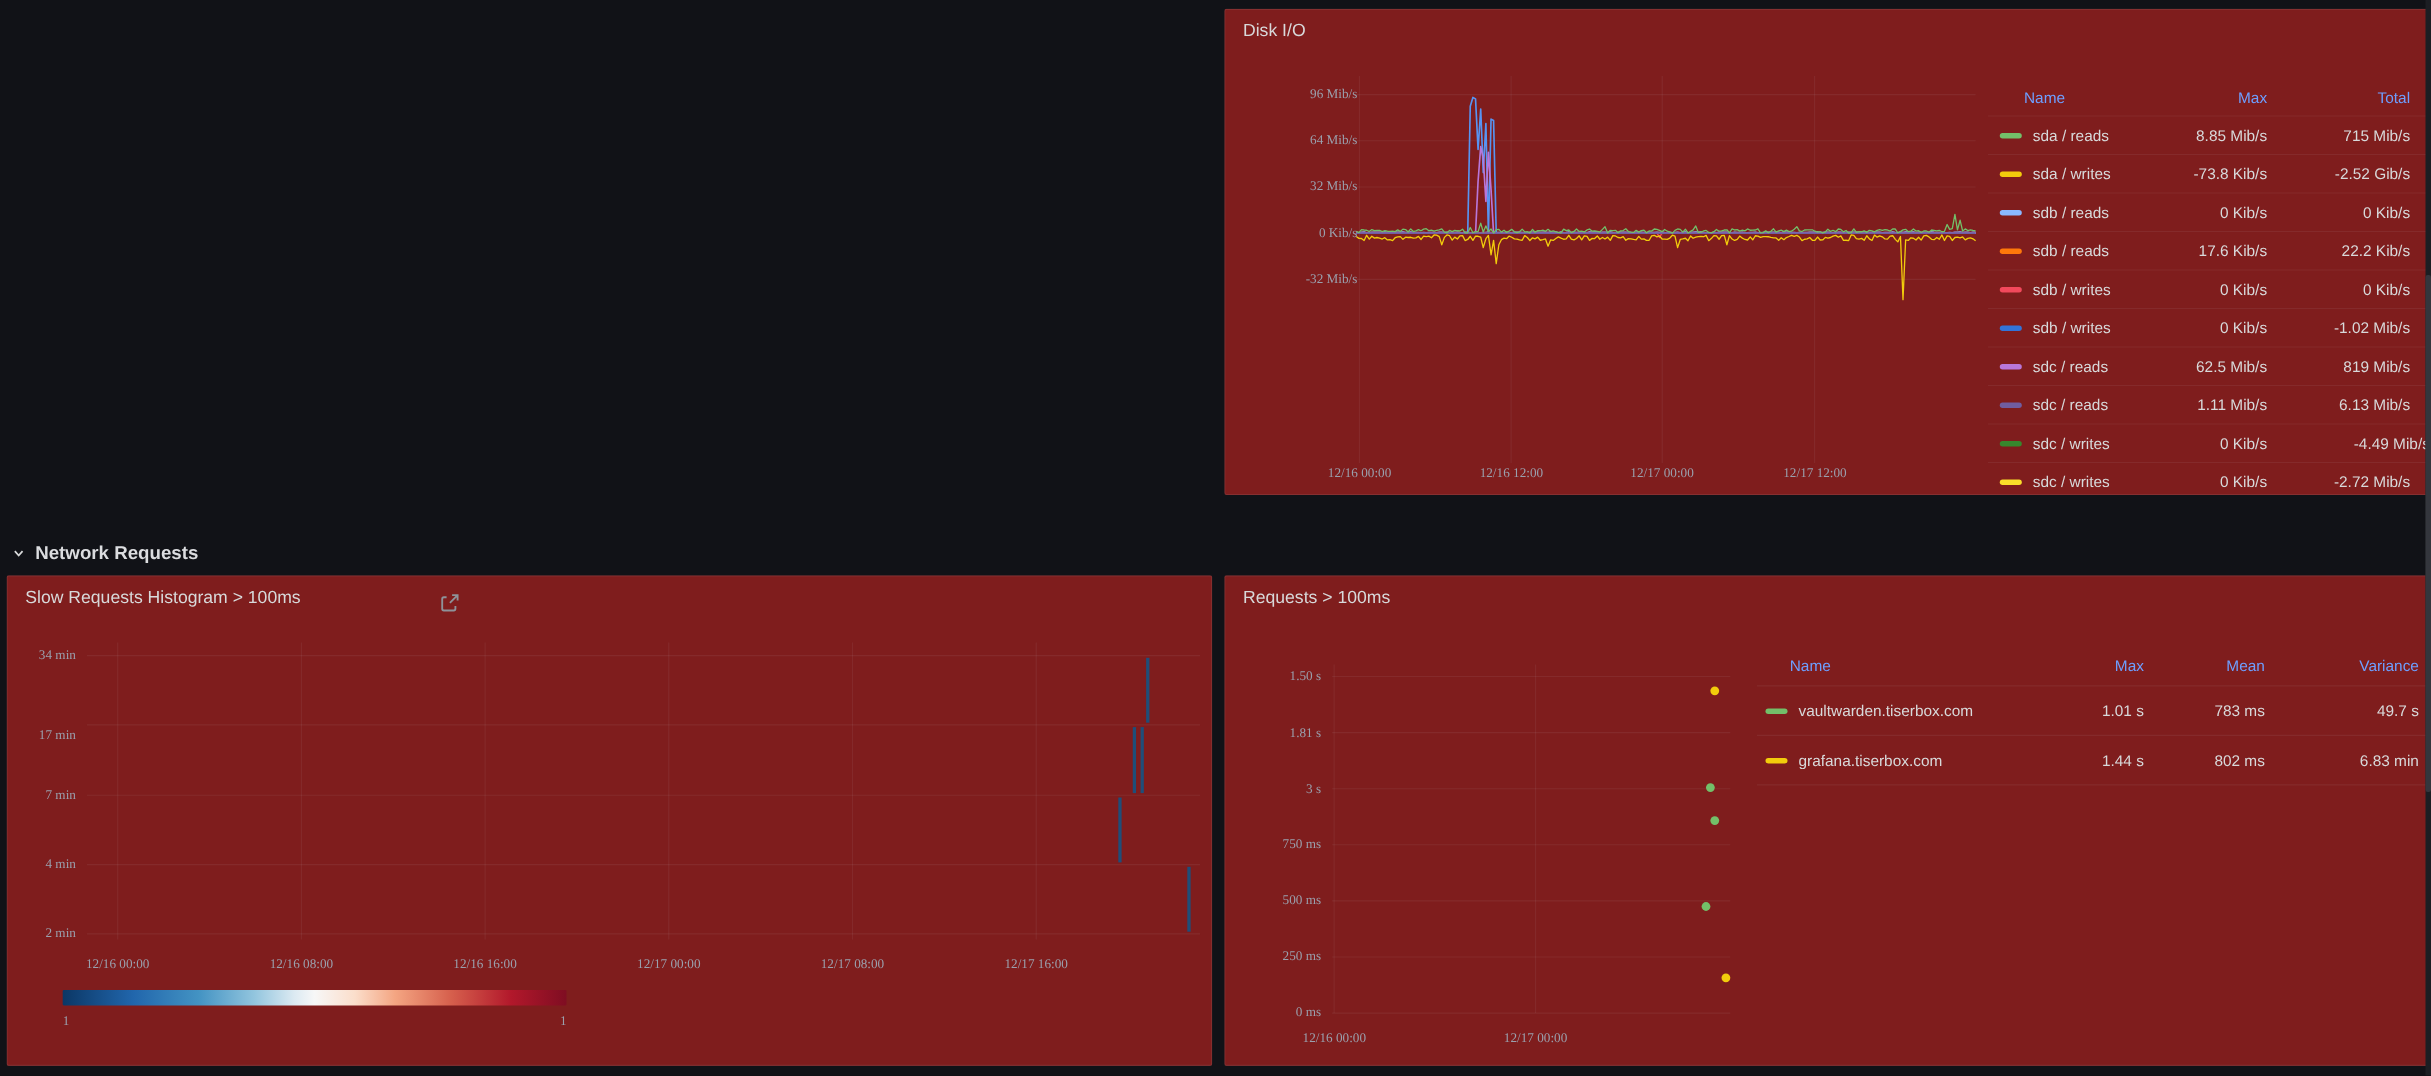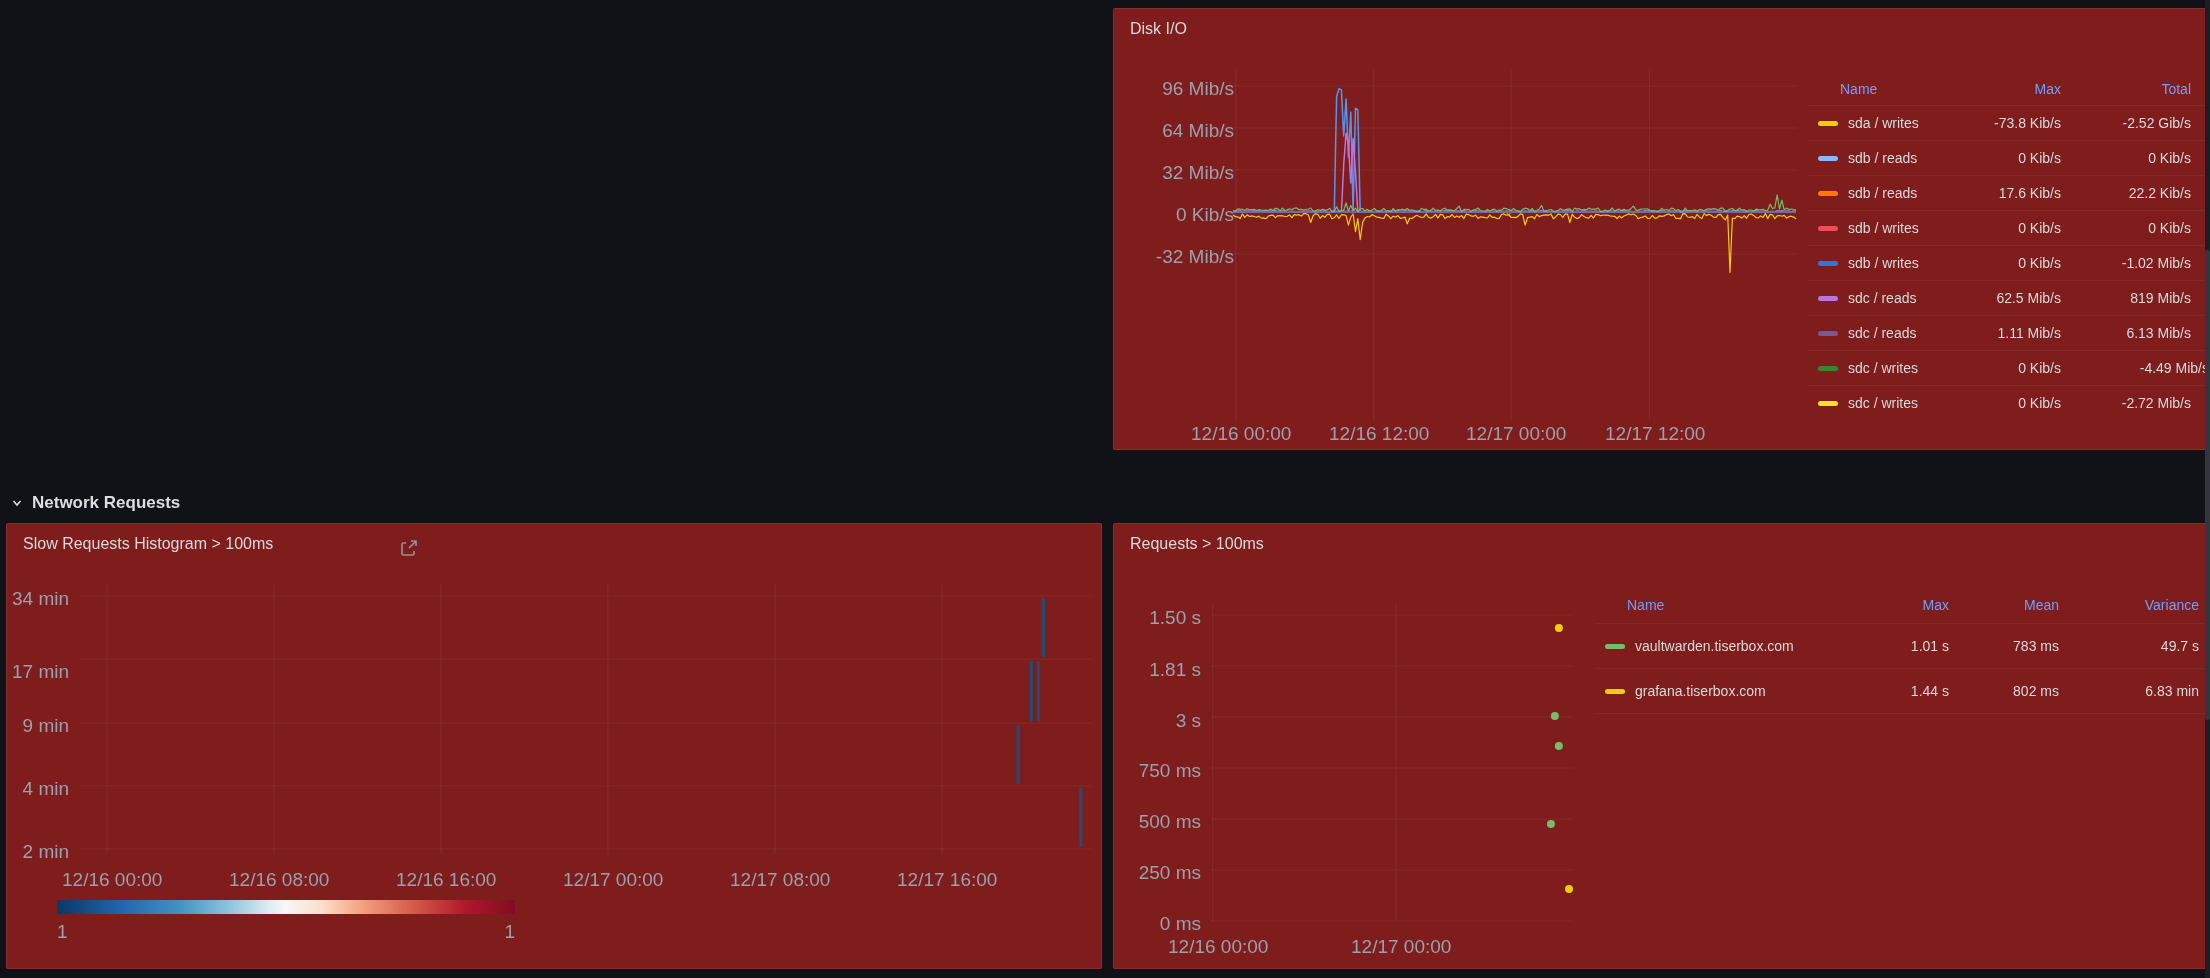--- a/index.html
+++ b/index.html
@@ -1,21 +1,21 @@
 <!DOCTYPE html>
 <html><head>
 <meta charset="utf-8">
 <style>
   html,body{margin:0;padding:0;background:#111217;}
   #screen{position:relative;width:2210px;height:978px;background:#111217;overflow:hidden;
           font-family:"Liberation Sans",sans-serif;color:#d8d9da;}
   .panel{position:absolute;background:#7f1d1d;border:1px solid rgba(204,204,220,.10);
          border-radius:2px;overflow:hidden;box-sizing:border-box;}
   .panel-title{position:absolute;left:16px;top:11px;font-size:16px;font-weight:500;color:#d8d9da;white-space:nowrap;}
-  .tick{position:absolute;font-size:19px;color:#9aa0ad;white-space:nowrap;}
+  .tick{position:absolute;font-size:12px;color:#9aa0ad;white-space:nowrap;font-family:Liberation Serif, serif;}
   .tick.right{text-align:right;}
   .legend{position:absolute;overflow:hidden;}
   .lgrid{display:grid;align-items:center;box-sizing:border-box;border-top:1px solid rgba(204,204,220,.08);}
   .lgrid.header{border-top:none;}
   .lgrid .h{color:#6e9fff;font-size:14px;font-weight:500;}
   .lcell{font-size:14px;color:#d8d9da;white-space:nowrap;overflow:hidden;display:flex;align-items:center;}
   .num{justify-content:flex-end;text-align:right;}
   .swatch{display:inline-block;width:20px;height:5px;border-radius:3px;margin-right:10px;flex:none;}
   .section-header{position:absolute;left:10px;top:493px;display:flex;align-items:center;cursor:pointer;}
   .section-header .txt{font-size:17px;font-weight:700;color:#dcdde0;margin-left:8px;}
@@ -65,20 +65,25 @@
     <span class="tick" style="left:491px;top:414px;width:90px;text-align:center;">12/17 12:00</span>
 
     <div class="legend" style="left:693px;top:64px;width:402px;height:370px;">
       <div class="lgrid header" style="grid-template-columns:152px 120px 130px;height:32px;">
         <div class="lcell h" style="padding-left:33px;">Name</div>
         <div class="lcell h num" style="padding-right:18px;">Max</div>
         <div class="lcell h num" style="padding-right:18px;">Total</div>
       </div>
       <div id="disk-legend-rows">
           <div class="lgrid" style="grid-template-columns: 152px 120px 130px; height: 35px;">
+            <div class="lcell" style="padding-left: 11px;"><span class="swatch" style="background: rgb(115, 191, 105);"></span>sda / reads</div>
+            <div class="lcell num" style="padding-right: 18px;">8.85 Mib/s</div>
+            <div class="lcell num" style="padding-right: 18px;">715 Mib/s</div>
+          </div>
+          <div class="lgrid" style="grid-template-columns: 152px 120px 130px; height: 35px;">
             <div class="lcell" style="padding-left: 11px;"><span class="swatch" style="background: rgb(242, 204, 12);"></span>sda / writes</div>
             <div class="lcell num" style="padding-right: 18px;">-73.8 Kib/s</div>
             <div class="lcell num" style="padding-right: 18px;">-2.52 Gib/s</div>
           </div>
           <div class="lgrid" style="grid-template-columns: 152px 120px 130px; height: 35px;">
             <div class="lcell" style="padding-left: 11px;"><span class="swatch" style="background: rgb(138, 184, 255);"></span>sdb / reads</div>
             <div class="lcell num" style="padding-right: 18px;">0 Kib/s</div>
             <div class="lcell num" style="padding-right: 18px;">0 Kib/s</div>
           </div>
           <div class="lgrid" style="grid-template-columns: 152px 120px 130px; height: 35px;">
@@ -148,21 +153,21 @@
         <line x1="935.0336" y1="60" x2="935.0336" y2="330" stroke="rgba(204,204,220,0.08)" stroke-width="1"></line>
         <rect x="1034.936" y="74" width="3" height="59" fill="#1f4e79"></rect>
         <rect x="1022.7919999999999" y="137" width="3" height="60" fill="#1f4e79"></rect>
         <rect x="1029.876" y="137" width="3" height="60" fill="#1f4e79"></rect>
         <rect x="1009.6360000000001" y="201" width="3" height="59" fill="#1f4e79"></rect>
         <rect x="1072.38" y="264" width="3" height="59" fill="#1f4e79"></rect>
       </svg>
 
     <span class="tick right" style="left:2px;top:64px;width:60px;">34 min</span>
     <span class="tick right" style="left:2px;top:137px;width:60px;">17 min</span>
-    <span class="tick right" style="left:2px;top:191px;width:60px;">9 min</span>
+    <span class="tick right" style="left:2px;top:191px;width:60px;">7 min</span>
     <span class="tick right" style="left:2px;top:254px;width:60px;">4 min</span>
     <span class="tick right" style="left:2px;top:317px;width:60px;">2 min</span>
 
     <span class="tick" style="left:55px;top:345px;width:90px;text-align:center;">12/16 00:00</span>
     <span class="tick" style="left:222px;top:345px;width:90px;text-align:center;">12/16 08:00</span>
     <span class="tick" style="left:389px;top:345px;width:90px;text-align:center;">12/16 16:00</span>
     <span class="tick" style="left:556px;top:345px;width:90px;text-align:center;">12/17 00:00</span>
     <span class="tick" style="left:723px;top:345px;width:90px;text-align:center;">12/17 08:00</span>
     <span class="tick" style="left:890px;top:345px;width:90px;text-align:center;">12/17 16:00</span>
 

